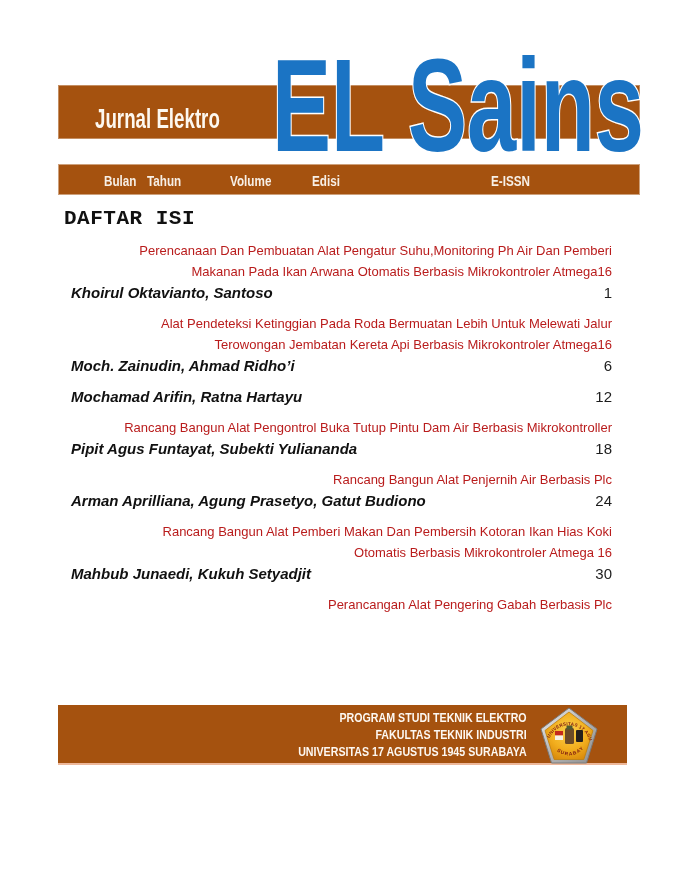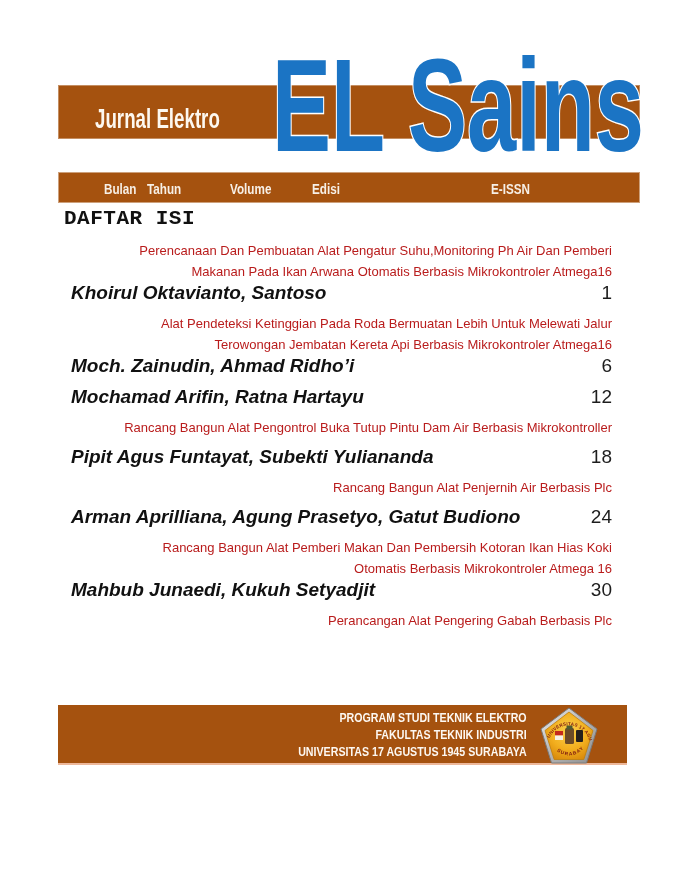--- a/index.html
+++ b/index.html
@@ -33,21 +33,21 @@
     letter-spacing: 0px;
   }
   .elsains-svg {
     position: absolute;
     left: 272px; top: 52px;
     width: 375px; height: 104px;
     overflow: visible;
   }
   .metabar {
     position: absolute;
-    left: 58px; top: 172px;
+    left: 58px; top: 164px;
     width: 582px; height: 31px;
     background: var(--brown);
     border: 1px solid rgba(255,255,255,0.45);
   }
   .metabar span {
     position: absolute;
     top: 7px;
     color: #f7efe6;
     font-size: 15px;
     font-weight: bold;
@@ -81,24 +81,24 @@
     font-size: 13px;
     line-height: 21px;
     color: #b91c1c;
     white-space: pre-line;
     text-align: right;
   }
   .entry .authors-row {
     display: flex;
     justify-content: space-between;
     align-items: baseline;
-    font-size: 19px;
+    font-size: 15px;
     line-height: 21px;
   }
-  .entry.single .authors-row { margin-top: 8px; }
+  .entry.single .authors-row { }
   .entry .authors {
     font-weight: bold;
     font-style: italic;
     color: #111;
   }
   .entry .pageno { color: #1d1d1d; }
 
   
   .footer {
     position: absolute;

